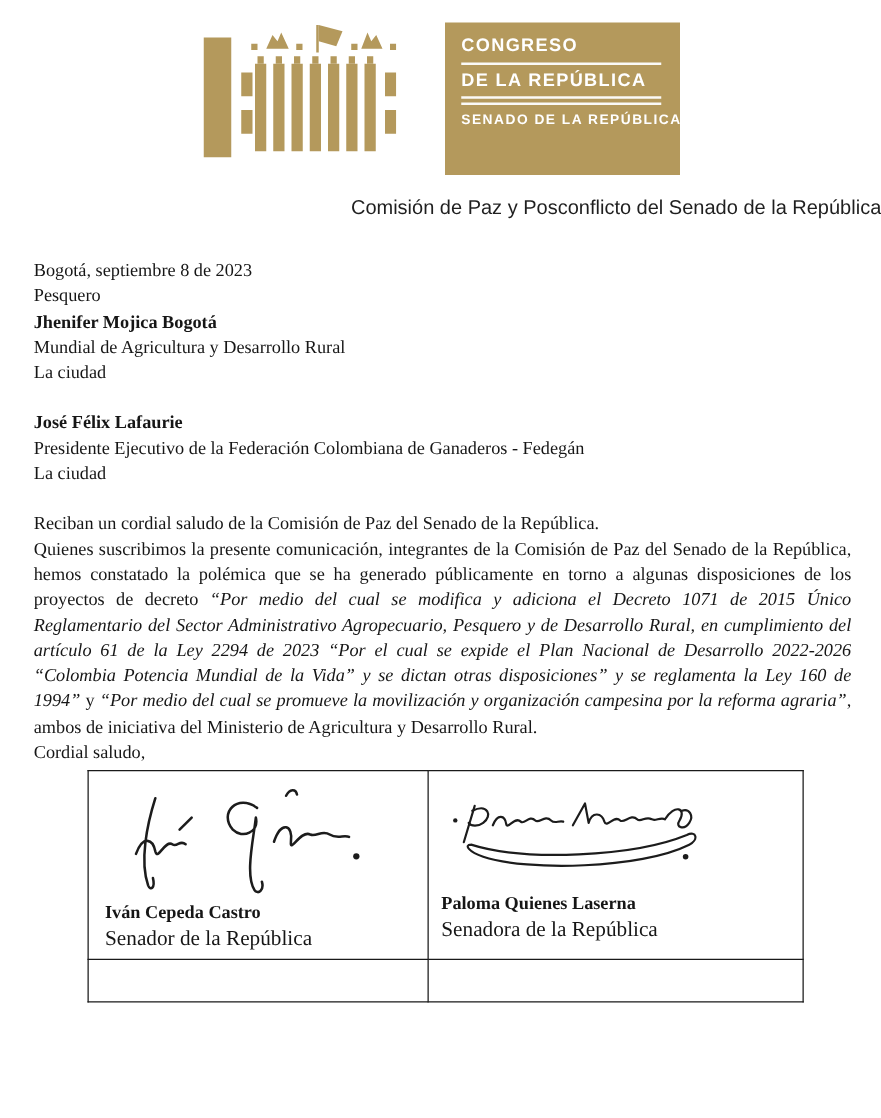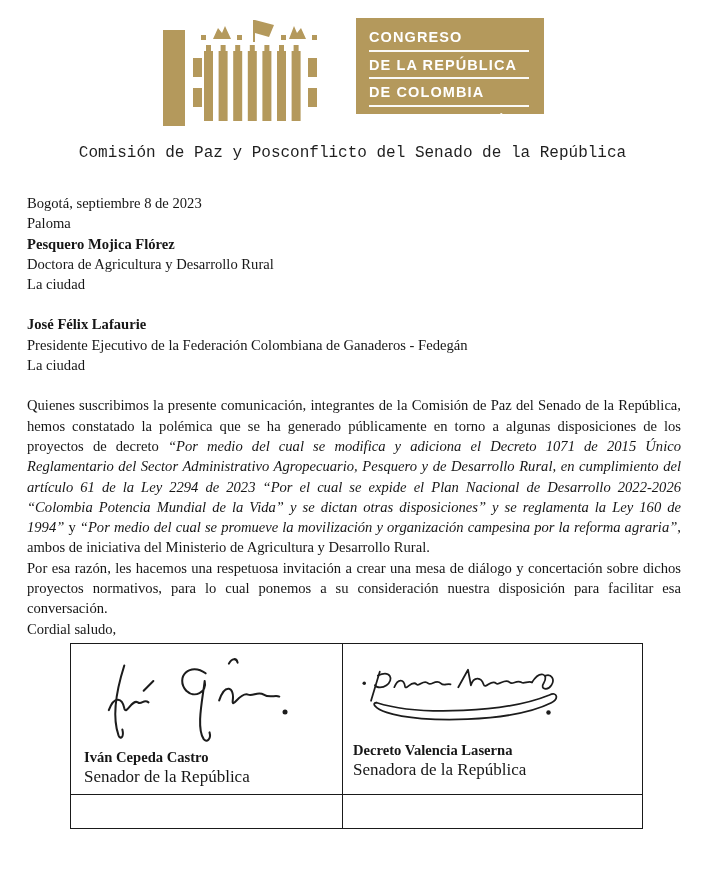--- a/index.html
+++ b/index.html
@@ -5,32 +5,32 @@
   html,body{margin:0;padding:0;background:#fff;}
   .page{
     width:705px;height:894px;overflow:hidden;position:relative;
     background:#ffffff;color:#161616;
     font-family:"Liberation Serif", serif;
   }
   
   .logo-row{display:flex;justify-content:center;align-items:flex-start;padding-top:18px;}
   .capitol-svg{display:block;margin-right:6px;}
   .gold-box{
-    width:188px;height:96px;box-sizing:border-box;
+    width:188px;height:122px;box-sizing:border-box;
     background:#b4995c;color:#ffffff;
     font-family:"Liberation Sans", sans-serif;
     padding:9px 3px 0 13px;
     margin-left:33px;
   }
   .gold-box .big{font-size:14.5px;font-weight:bold;letter-spacing:1.1px;line-height:1;padding:3px 0 2px;white-space:nowrap;}
   .gold-rule{border:none;border-top:2px solid rgba(255,255,255,.95);margin:3px 0;width:160px;}
   .gold-box .small{font-size:11px;font-weight:bold;letter-spacing:1.2px;margin-top:6px;white-space:nowrap;}
   .doc-title{
-    text-align:center;margin-top:17px;line-height:20px;
-    font-family:Liberation Mono, monospace;font-size:16px;color:#1f1f1f;
+    text-align:right;margin-top:17px;line-height:20px;
+    font-family:Liberation Sans, sans-serif;font-size:16px;color:#1f1f1f;
   }
   
   .letter-body{padding:30px 24px 0 27px;font-size:14.6px;line-height:20.3px;}
   .letter-body p{margin:0;}
   .blank-after{margin-bottom:20px;}
   .justify{text-align:justify;}
   .bold{font-weight:bold;}
   .italic{font-style:italic;}
   
   .sig-table{
@@ -88,49 +88,48 @@
         <rect x="120" y="17" width="5" height="5"></rect>
         <polygon points="128,21 133,8 136,15 140,10 145,21"></polygon>
         <rect x="151" y="17" width="5" height="5"></rect>
       </g>
     </svg>
     <div class="gold-box">
       <div class="big">CONGRESO</div>
       <hr class="gold-rule">
       <div class="big">DE LA REPÚBLICA</div>
       <hr class="gold-rule">
-      <div class="big">DE COLOMBIA</div>
       <hr class="gold-rule">
       <div class="small">SENADO DE LA REPÚBLICA</div>
     </div>
   </div>
 
   <div class="doc-title">Comisión de Paz y Posconflicto del Senado de la República</div>
 
   <div class="letter-body">
 
     <p class="blank-after">Bogotá, septiembre 8 de 2023</p>
 
     <div class="blank-after">
-      <p>Paloma</p>
-      <p class="bold">Pesquero Mojica Flórez</p>
-      <p>Doctora de Agricultura y Desarrollo Rural</p>
+      <p>Pesquero</p>
+      <p class="bold">Jhenifer Mojica Bogotá</p>
+      <p>Mundial de Agricultura y Desarrollo Rural</p>
       <p>La ciudad</p>
     </div>
 
     <div class="blank-after">
       <p class="bold">José Félix Lafaurie</p>
       <p>Presidente Ejecutivo de la Federación Colombiana de Ganaderos - Fedegán</p>
       <p>La ciudad</p>
     </div>
 
+    <p class="blank-after">Reciban un cordial saludo de la Comisión de Paz del Senado de la República.</p>
 
     <p class="justify blank-after"><span>Quienes suscribimos la presente comunicación, integrantes de la Comisión de Paz del Senado de la República, hemos constatado la polémica que se ha generado públicamente en torno a algunas disposiciones de los proyectos de decreto </span><span class="italic">“Por medio del cual se modifica y adiciona el Decreto 1071 de 2015 Único Reglamentario del Sector Administrativo Agropecuario, Pesquero y de Desarrollo Rural, en cumplimiento del artículo 61 de la Ley 2294 de 2023 “Por el cual se expide el Plan Nacional de Desarrollo 2022-2026 “Colombia Potencia Mundial de la Vida” y se dictan otras disposiciones” y se reglamenta la Ley 160 de 1994”</span><span> y </span><span class="italic">“Por medio del cual se promueve la movilización y organización campesina por la reforma agraria”</span><span>, ambos de iniciativa del Ministerio de Agricultura y Desarrollo Rural.</span></p>
 
-    <p class="justify">Por esa razón, les hacemos una respetuosa invitación a crear una mesa de diálogo y concertación sobre dichos proyectos normativos, para lo cual ponemos a su consideración nuestra disposición para facilitar esa conversación.</p>
     <p>Cordial saludo,</p>
   </div>
 
   <table class="sig-table">
     <tbody>
         <tr>
       <td class="cell-left">
         <svg class="sig-svg sig-left-svg" width="205" height="92" viewBox="0 0 205 95" aria-hidden="true">
           <g class="ink" stroke-width="2.1">
             <path d="M30,14 C23,36 17,66 24,86 C26,91 30,88 28,80"></path>
@@ -151,21 +150,21 @@
             <path d="M19,10 L10,40"></path>
             <path d="M17,14 C30,8 34,18 26,24 C22,27 16,27 14,24"></path>
             <path d="M34,26 C38,16 44,18 45,25 C46,30 52,18 57,23 C60,26 64,17 69,22 C72,25 77,17 82,22 C85,25 88,22 92,23"></path>
             <path d="M100,26 L110,8 L113,24 C116,14 124,16 126,23 C128,29 134,17 139,22 C142,25 148,16 153,21 C156,24 160,18 165,21 C168,23 172,19 176,21"></path>
             <path d="M176,21 C184,8 194,12 188,22 C184,28 192,30 196,24 C200,18 196,12 190,14"></path>
             <path d="M16,42 C60,56 150,52 194,34 C202,30 204,38 196,42 C156,62 62,64 26,52 C14,48 10,42 16,42"></path>
           </g>
           <circle cx="3" cy="22" r="1.8" fill="#1c1c1c"></circle>
           <circle cx="193" cy="52" r="2.3" fill="#1c1c1c"></circle>
         </svg>
-        <div class="sig-name">Decreto Valencia Laserna</div>
+        <div class="sig-name">Paloma Quienes Laserna</div>
         <div class="sig-role">Senadora de la República</div>
       </td>
     </tr>
     <tr class="row2">
       <td></td>
       <td></td>
     </tr>
   </tbody>
     </table>
 

